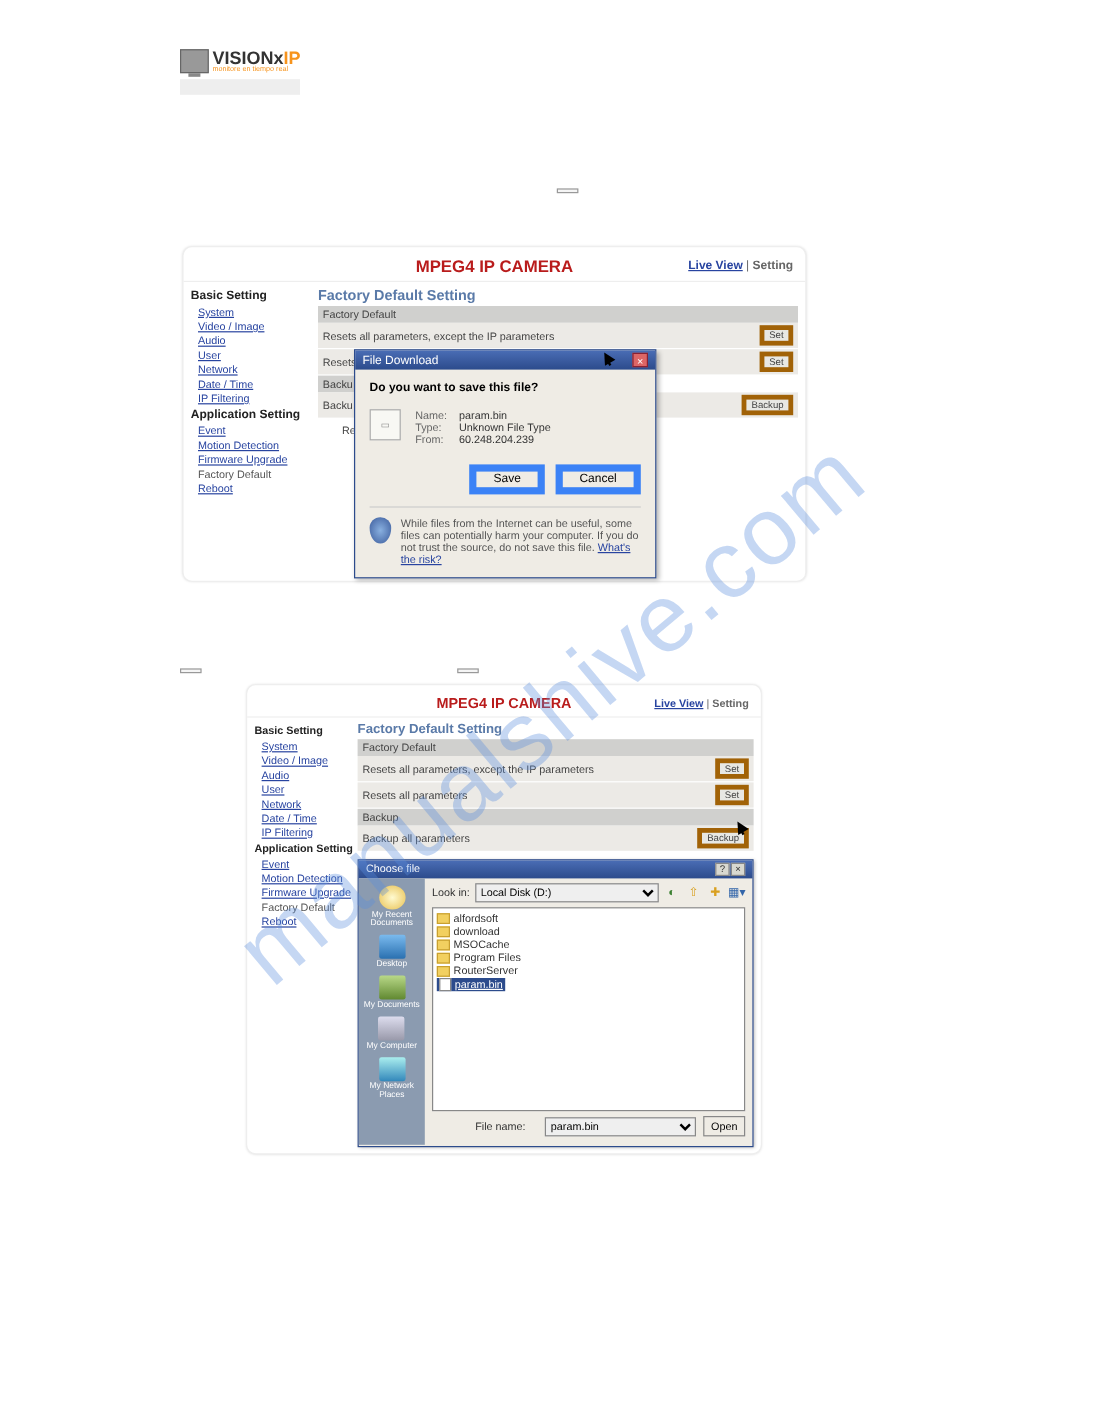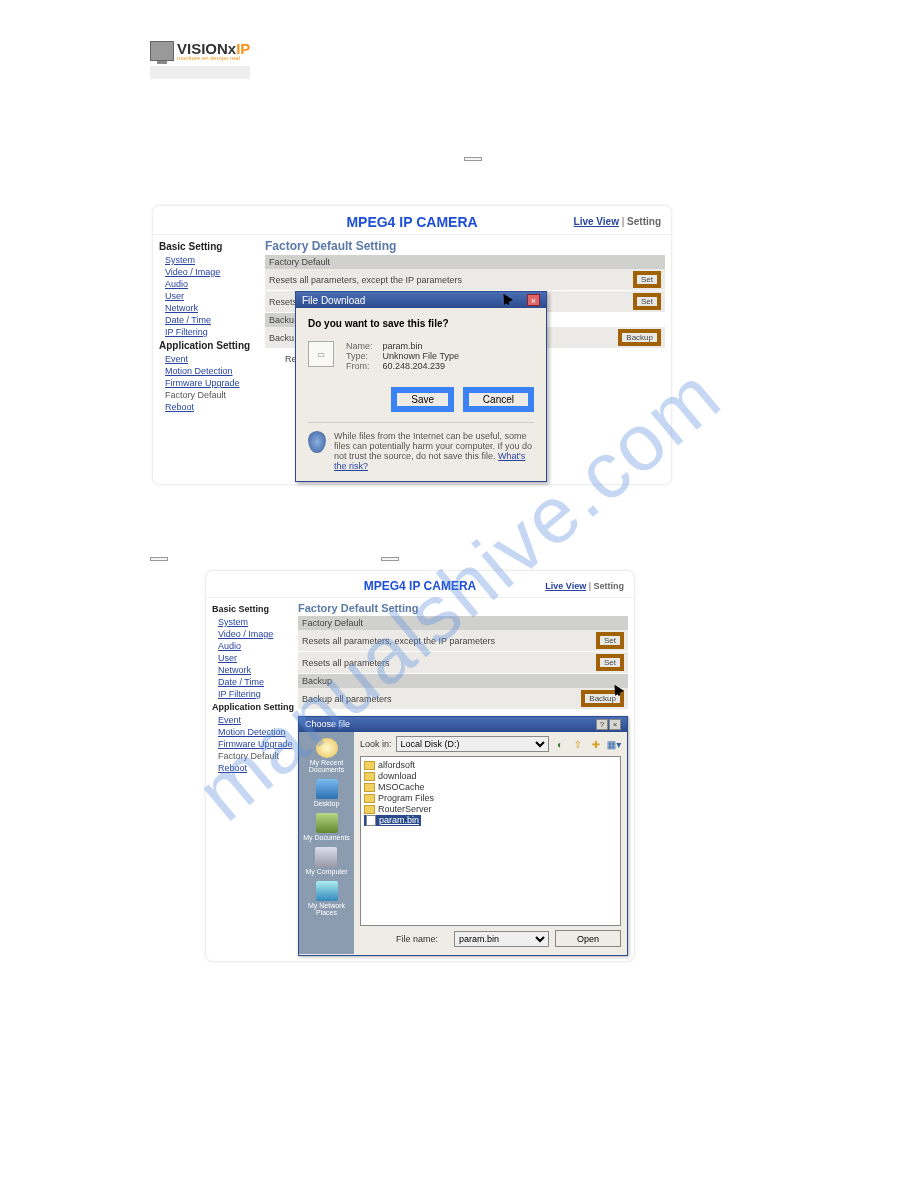--- a/index.html
+++ b/index.html
@@ -70,21 +70,21 @@
     border-radius: 8px;
     background: #fff;
     box-shadow: 0 0 2px rgba(0,0,0,0.1);
   }
   .shot-1 { top: 205px; left: 152px; width: 520px; height: 280px; }
   .shot-2 { top: 570px; left: 205px; width: 430px; height: 392px; }
 
   .cam-title-row {
     text-align: center; padding: 8px 0 4px 0; position: relative;
   }
-  .cam-title { font-weight: bold; font-size: 14px; color: #1d4ed8; }
+  .cam-title { font-weight: bold; font-size: 14px; color: #b91c1c; }
   .cam-links { position: absolute; right: 10px; top: 10px; font-size: 10px; }
   .cam-links .lv { color: #2844a0; text-decoration: underline; font-weight: bold; margin-left: 20px; }
   .cam-links .sep { color: #666; }
   .cam-links .st { color: #666; font-weight: bold; }
 
   .cam-body { display: flex; border-top: 1px solid #eee; }
   .sidebar { width: 112px; padding: 4px 0 4px 6px; font-size: 9px; }
   .sidebar .sec { font-weight: bold; color: #222; margin: 2px 0; font-size: 10px; }
   .sidebar .item { color: #2844a0; text-decoration: underline; padding: 1px 0 1px 6px; cursor: pointer; font-size:9px; }
   .sidebar .item.cur { color: #555; text-decoration: none; }
@@ -169,21 +169,21 @@
   .filelist { flex:1; background:#fff; border:1px solid #888; margin:0 6px; padding:3px;
     overflow:auto; min-height:120px; }
   .filelist .folder { display:flex; align-items:flex-end; gap:3px; font-size:9px; color:#333; cursor:pointer; padding:0 0 1px 0;}
   .filelist .folder .fico { width:11px; height:9px; background:#f2d060; border:1px solid #c9a030; }
   .filelist .file.sel { background:#2c4b8c; color:#fff; display:inline-flex; gap:3px; padding:0 2px; font-size:9px; text-decoration:underline; }
   .filelist .file .fico { width:10px;height:11px; background:#fff; border:1px solid #888; }
   .bottom-rows { padding:4px 6px; }
   .brow { display:flex; align-items:center; gap:6px; margin-bottom:3px;margin-left:36px; }
   .brow .blabel { width:52px; font-size:9px; color:#333; }
   .brow select, .brow input { flex:1; border:1px solid #888; height:16px; font-size:9px; }
-  .brow button { width:66px; height:17px; font-size:9px; border:1px solid #888;
+  .brow button { width:35px; height:17px; font-size:9px; border:1px solid #888;
     background:#efece5; cursor:pointer; }
 
 </style>
 </head>
 <body>
 
 <div class="watermark">manualshive.com</div>
 
 <div class="page-header">
   <div class="logo">

